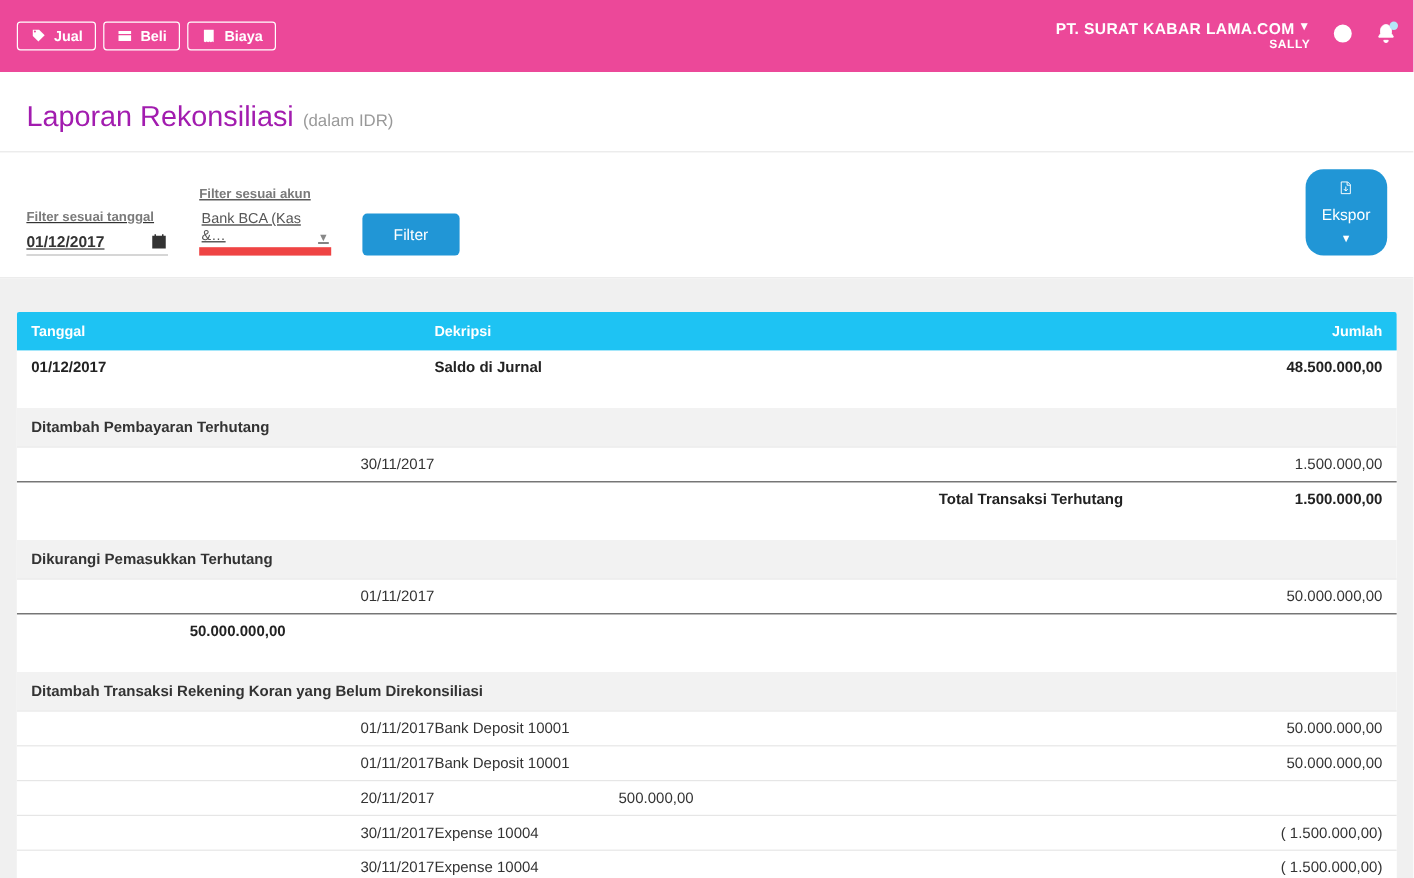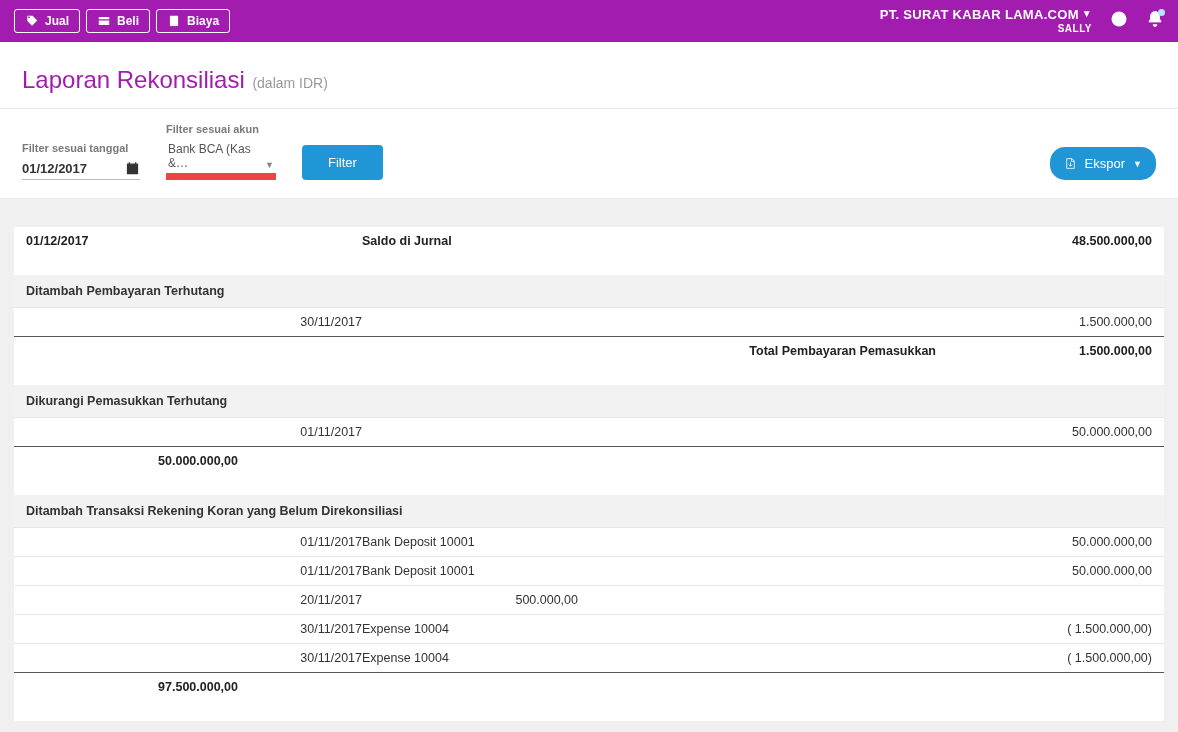--- a/index.html
+++ b/index.html
@@ -1,40 +1,40 @@
 <!DOCTYPE html>
 <html><head>
 <meta charset="utf-8">
 <style>
 * { margin: 0; padding: 0; box-sizing: border-box; }
 body { font-family: Arial, Helvetica, sans-serif; background: #fff; font-size: 13px; color: #333; }
-.topbar { background: #a21caf; height: 42px; display: flex; align-items: center; justify-content: space-between; padding: 0 14px; }
+.topbar { background: #ec4899; height: 60px; display: flex; align-items: center; justify-content: space-between; padding: 0 14px; }
 .topbar-left { display: flex; gap: 6px; }
 .top-btn { display: flex; align-items: center; gap: 6px; border: 1.5px solid #fff; color: #fff; background: transparent; padding: 4px 10px; border-radius: 3px; font-size: 12px; font-weight: 600; cursor: pointer; }
 .top-btn svg { width: 14px; height: 14px; fill: #fff; }
 .topbar-right { display: flex; align-items: center; gap: 18px; }
 .company { text-align: right; color: #fff; line-height: 1.1; }
 .company-name { font-size: 13px; font-weight: 700; letter-spacing: .3px; display: inline-flex; gap: 3px; cursor: pointer; }
 .company-user { font-size: 10px; font-weight: 600; letter-spacing: .5px; }
 .icon-btn { color: #fff; cursor: pointer; position: relative; }
 .icon-btn svg { width: 18px; height: 18px; fill: #fff; stroke: #fff; }
 .bell-dot { position: absolute; top: -1px; right: -1px; width: 7px; height: 7px; border-radius: 50%; background: #b5e6f7; }
 .title-row { padding: 24px 22px 14px 22px; border-bottom: 1px solid #e8e8e8; }
 .page-title { font-size: 24px; font-weight: 400; color: #a21caf; display: inline-block; }
 .page-subtitle { font-size: 14px; color: #999; margin-left: 4px; }
 .filter-row { display: flex; align-items: flex-end; justify-content: space-between; padding: 14px 22px 18px 22px; border-bottom: 1px solid #e8e8e8; }
 .filter-left { display: flex; align-items: flex-end; gap: 26px; }
-.filter-group { display: flex; flex-direction: column; gap: 4px; }
+.filter-group { display: flex; flex-direction: column; gap: 4px; text-decoration: underline; }
 .filter-label { font-size: 11px; font-weight: 600; color: #7a7a7a; }
 .date-input { display: flex; align-items: center; gap: 8px; border-bottom: 1px solid #bbb; padding: 3px 0; width: 118px; font-size: 13px; font-weight: 600; color: #333; cursor: text; }
 .cal-icon { width: 15px; height: 15px; margin-left: auto; }
 .select-input { display: flex; align-items: flex-end; justify-content: space-between; border-bottom: 7px solid #ef4444; padding: 3px 2px; width: 110px; font-size: 12px; color: #555; cursor: pointer; }
 .select-input .caret { font-size: 9px; color: #888; }
 .filter-btn { background: #2196d6; color: #fff; border: none; border-radius: 4px; padding: 10px 26px; font-size: 13px; cursor: pointer; }
-.export-btn { background: #2196d6; color: #fff; border: none; border-radius: 15px; padding: 9px 14px; font-size: 13px; cursor: pointer; display: flex; align-items: center; gap: 8px; }
+.export-btn { background: #2196d6; color: #fff; border: none; border-radius: 15px; padding: 9px 14px; font-size: 13px; cursor: pointer; display: flex; align-items: center; gap: 8px; flex-direction: column; }
 .export-btn svg { width: 13px; height: 13px; fill: #fff; }
 .body-area { background: #f0f0f0; padding: 28px 14px; }
 .report { background: #fff; border-radius: 2px; overflow: hidden; }
 .rhead { display: flex; background: #1ec3f3; color: #fff; font-weight: 600; font-size: 12px; padding: 9px 8px; }
 .c-date { flex: 0 0 340px; padding-left: 4px; }
 .c-desc { flex: 1 1 auto; }
 .c-amt { flex: 0 0 220px; text-align: right; padding-right: 4px; }
 .rrow { display: flex; padding: 7px 8px; font-size: 12.5px; }
 .bold .rrow-label, .bold { font-weight: 700; color: #222; }
 .section-title { background: #f2f2f2; font-weight: 700; font-size: 12.5px; color: #333; padding: 9px 12px; }
@@ -120,37 +120,42 @@
         <path d="M5 3h10l4 4v14H5zM14 3v5h5M12 10v7m-3-3l3 3 3-3" stroke="#fff" stroke-width="1.5" fill="none"></path>
       </svg>
     <span>Ekspor</span>
     <span style="font-size:9px;">▼</span>
   </button>
 </div>
 
 <div class="body-area">
   <div class="report">
 
+    <div class="rhead">
+      <div class="c-date">Tanggal</div>
+      <div class="c-desc">Dekripsi</div>
+      <div class="c-amt">Jumlah</div>
+    </div>
 
     <div class="rrow bold">
       <div class="c-date">01/12/2017</div>
       <div class="c-desc">Saldo di Jurnal</div>
       <div class="c-amt">48.500.000,00</div>
     </div>
 
     <div class="spacer"></div>
 
     <div class="section-title">Ditambah Pembayaran Terhutang</div>
     <div class="rrow light-border">
       <div class="c-date indent">30/11/2017</div>
       <div class="c-desc"></div>
       <div class="c-amt">1.500.000,00</div>
     </div>
     <div class="rrow bold divider">
-      <div class="c-date indent" style="flex:1 1 auto;">Total Pembayaran Pemasukkan</div>
+      <div class="c-date indent" style="flex:1 1 auto;">Total Transaksi Terhutang</div>
       <div class="c-amt">1.500.000,00</div>
     </div>
 
     <div class="spacer"></div>
 
     <div class="section-title">Dikurangi Pemasukkan Terhutang</div>
     <div class="rrow light-border">
       <div class="c-date indent">01/11/2017</div>
       <div class="c-desc"></div>
       <div class="c-amt">50.000.000,00</div>

